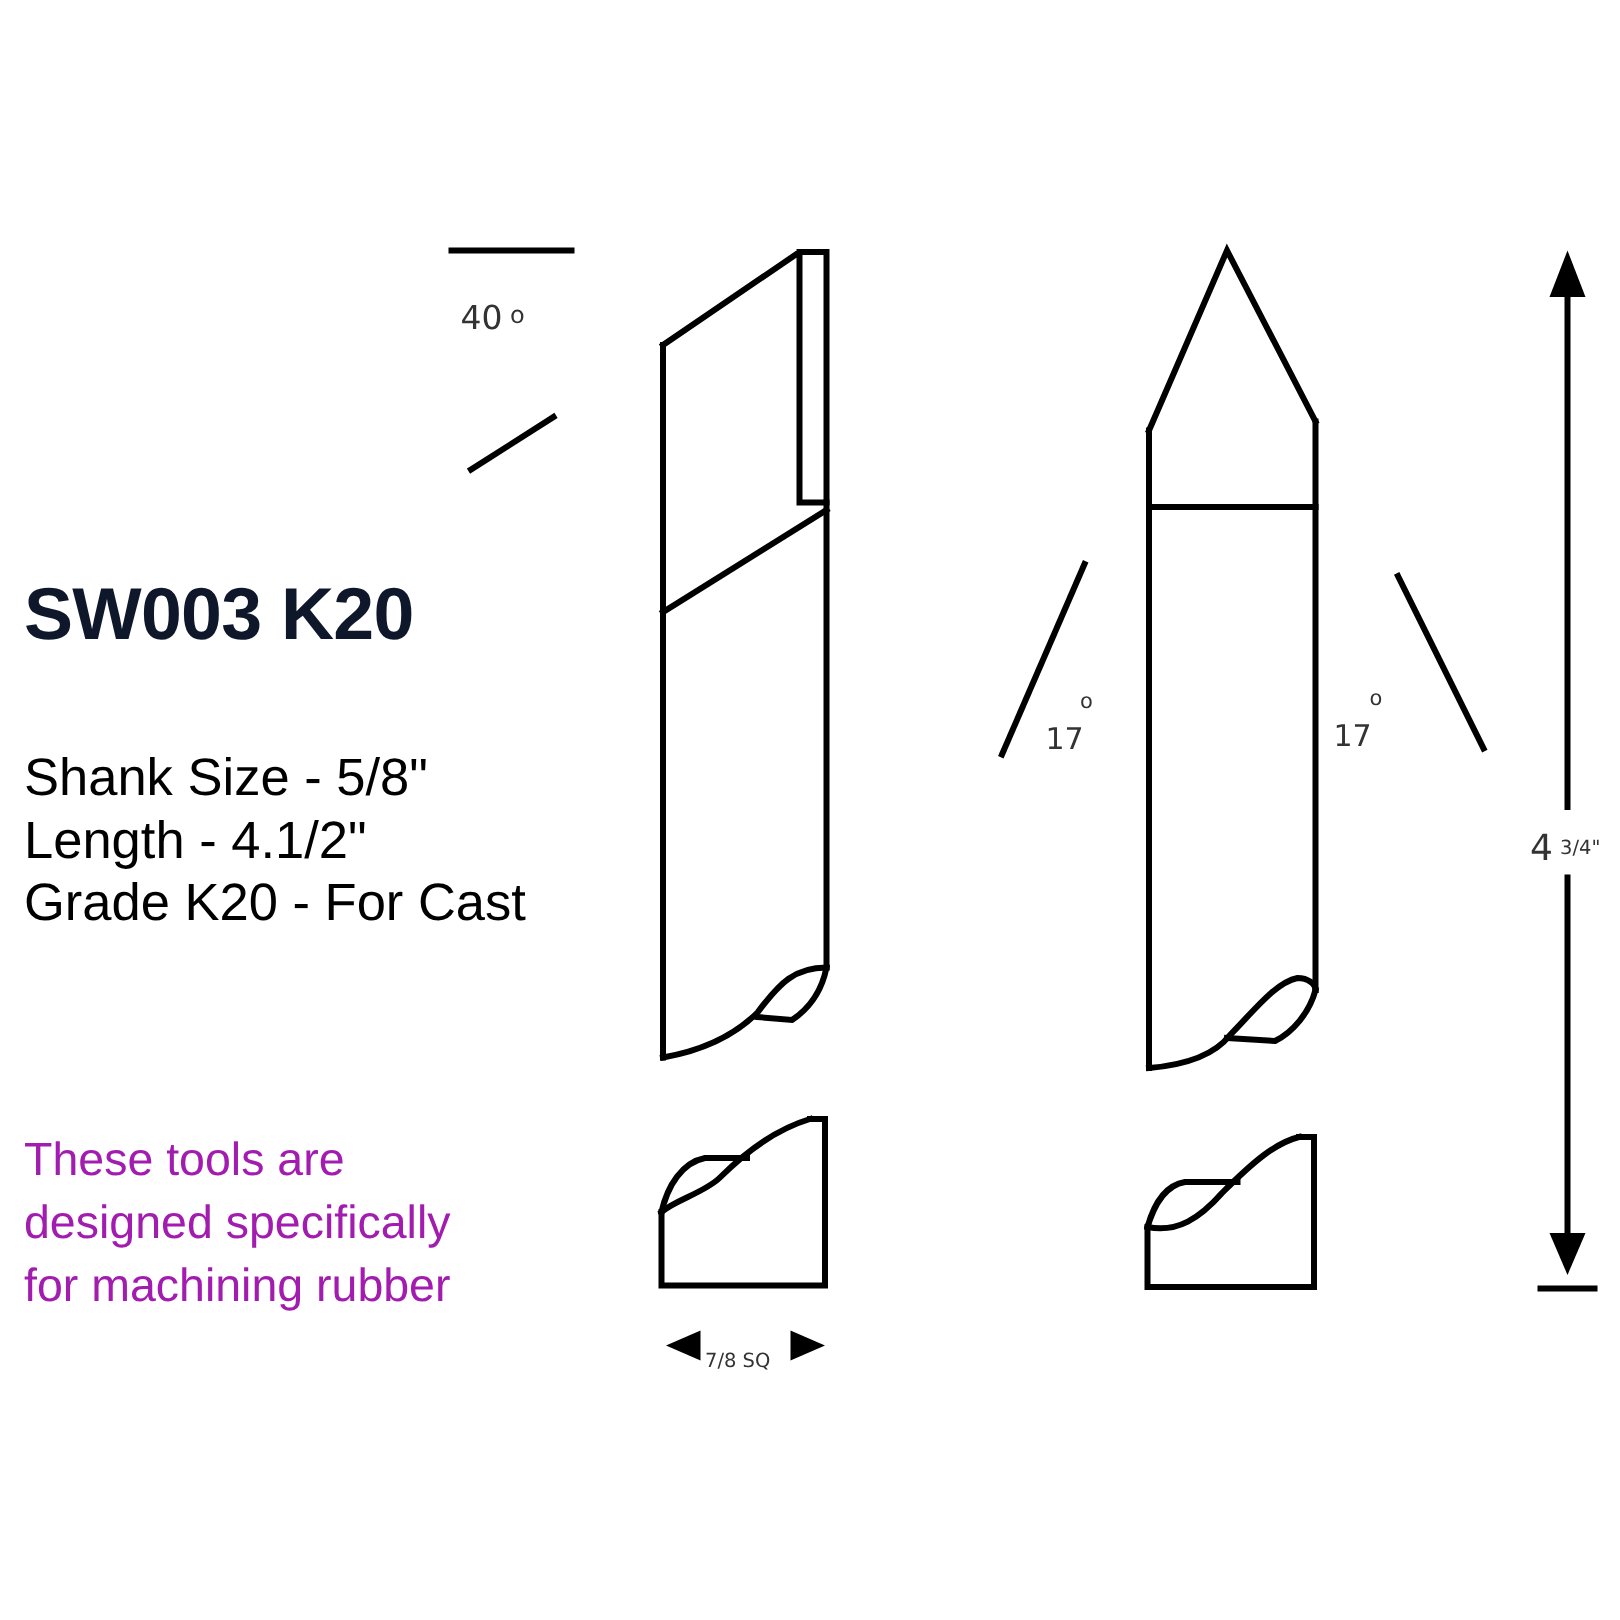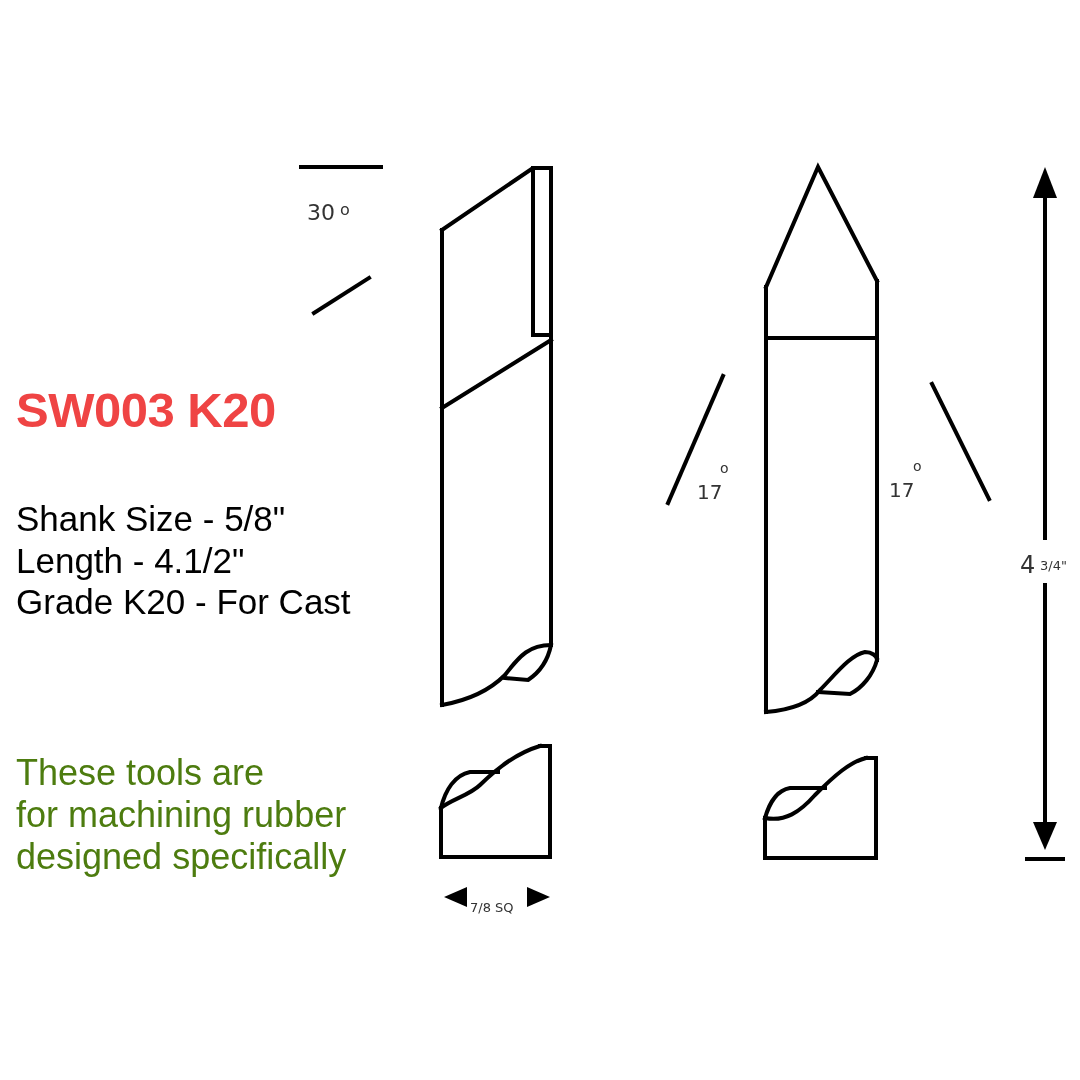--- a/index.html
+++ b/index.html
@@ -1,31 +1,31 @@
 <!DOCTYPE html>
 <html><head>
   <meta charset="utf-8">
   <style>
     html, body { margin: 0; padding: 0; background: #ffffff; }
     .canvas { position: relative; width: 1080px; height: 1080px; overflow: hidden; background: #ffffff; }
     .drawing { position: absolute; left: 0; top: 0; width: 1080px; height: 1080px; }
     .title {
       position: absolute; left: 16px; top: 382px;
       font-family: "Liberation Sans", sans-serif; font-weight: bold;
-      font-size: 49px; color: #ef4444; letter-spacing: -0.5px; margin: 0;
+      font-size: 49px; color: #0f172a; letter-spacing: -0.5px; margin: 0;
     }
     .specs {
       position: absolute; left: 16px; top: 498px;
       font-family: "Liberation Sans", sans-serif; font-size: 35px;
       line-height: 41.5px; color: #000;
     }
     .note {
       position: absolute; left: 16px; top: 752px;
-      font-family: "Liberation Sans", sans-serif; font-size: 36px;
-      line-height: 42px; color: #4d7c0f;
+      font-family: "Liberation Sans", sans-serif; font-size: 31px;
+      line-height: 42px; color: #a21caf;
     }
     .specs div, .note div { white-space: nowrap; }
     .lbl {
       position: absolute; font-family: "DejaVu Sans", sans-serif;
       color: #333; white-space: nowrap;
     }
     .angle-20 { left: 307px; top: 200px; font-size: 22px; }
     .angle-17a { left: 697px; top: 480px; font-size: 20px; }
     .angle-17b { left: 889px; top: 478px; font-size: 20px; }
     .deg { position: absolute; font-family: "DejaVu Sans", sans-serif; font-size: 14px; color: #333; }
@@ -91,21 +91,21 @@
       <polygon points="1045,850 1033,822 1057,822" fill="#000" stroke="none"></polygon>
       <line x1="1027" y1="859" x2="1063" y2="859" stroke-width="4"></line>
     </g>
 
     <g>
       <polygon points="444,897 467,887 467,907" fill="#000" stroke="none"></polygon>
       <polygon points="550,897 527,887 527,907" fill="#000" stroke="none"></polygon>
     </g>
   </svg>
 
-  <span class="lbl angle-20">30</span>
+  <span class="lbl angle-20">40</span>
   <span class="deg deg-20">o</span>
 
   <span class="lbl angle-17a">17</span>
   <span class="deg deg-17a">o</span>
 
   <span class="lbl angle-17b">17</span>
   <span class="deg deg-17b">o</span>
 
   <span class="lbl width-lbl">7/8 SQ</span>
 
@@ -115,17 +115,17 @@
   <h1 class="title">SW003 K20</h1>
 
   <div class="specs">
     <div>Shank Size - 5/8"</div>
     <div>Length - 4.1/2"</div>
     <div>Grade K20 - For Cast</div>
   </div>
 
   <div class="note">
     <div>These tools are</div>
+    <div>designed specifically</div>
     <div>for machining rubber</div>
-    <div>designed specifically</div>
   </div>
 
 </div>
 
 </body></html>

